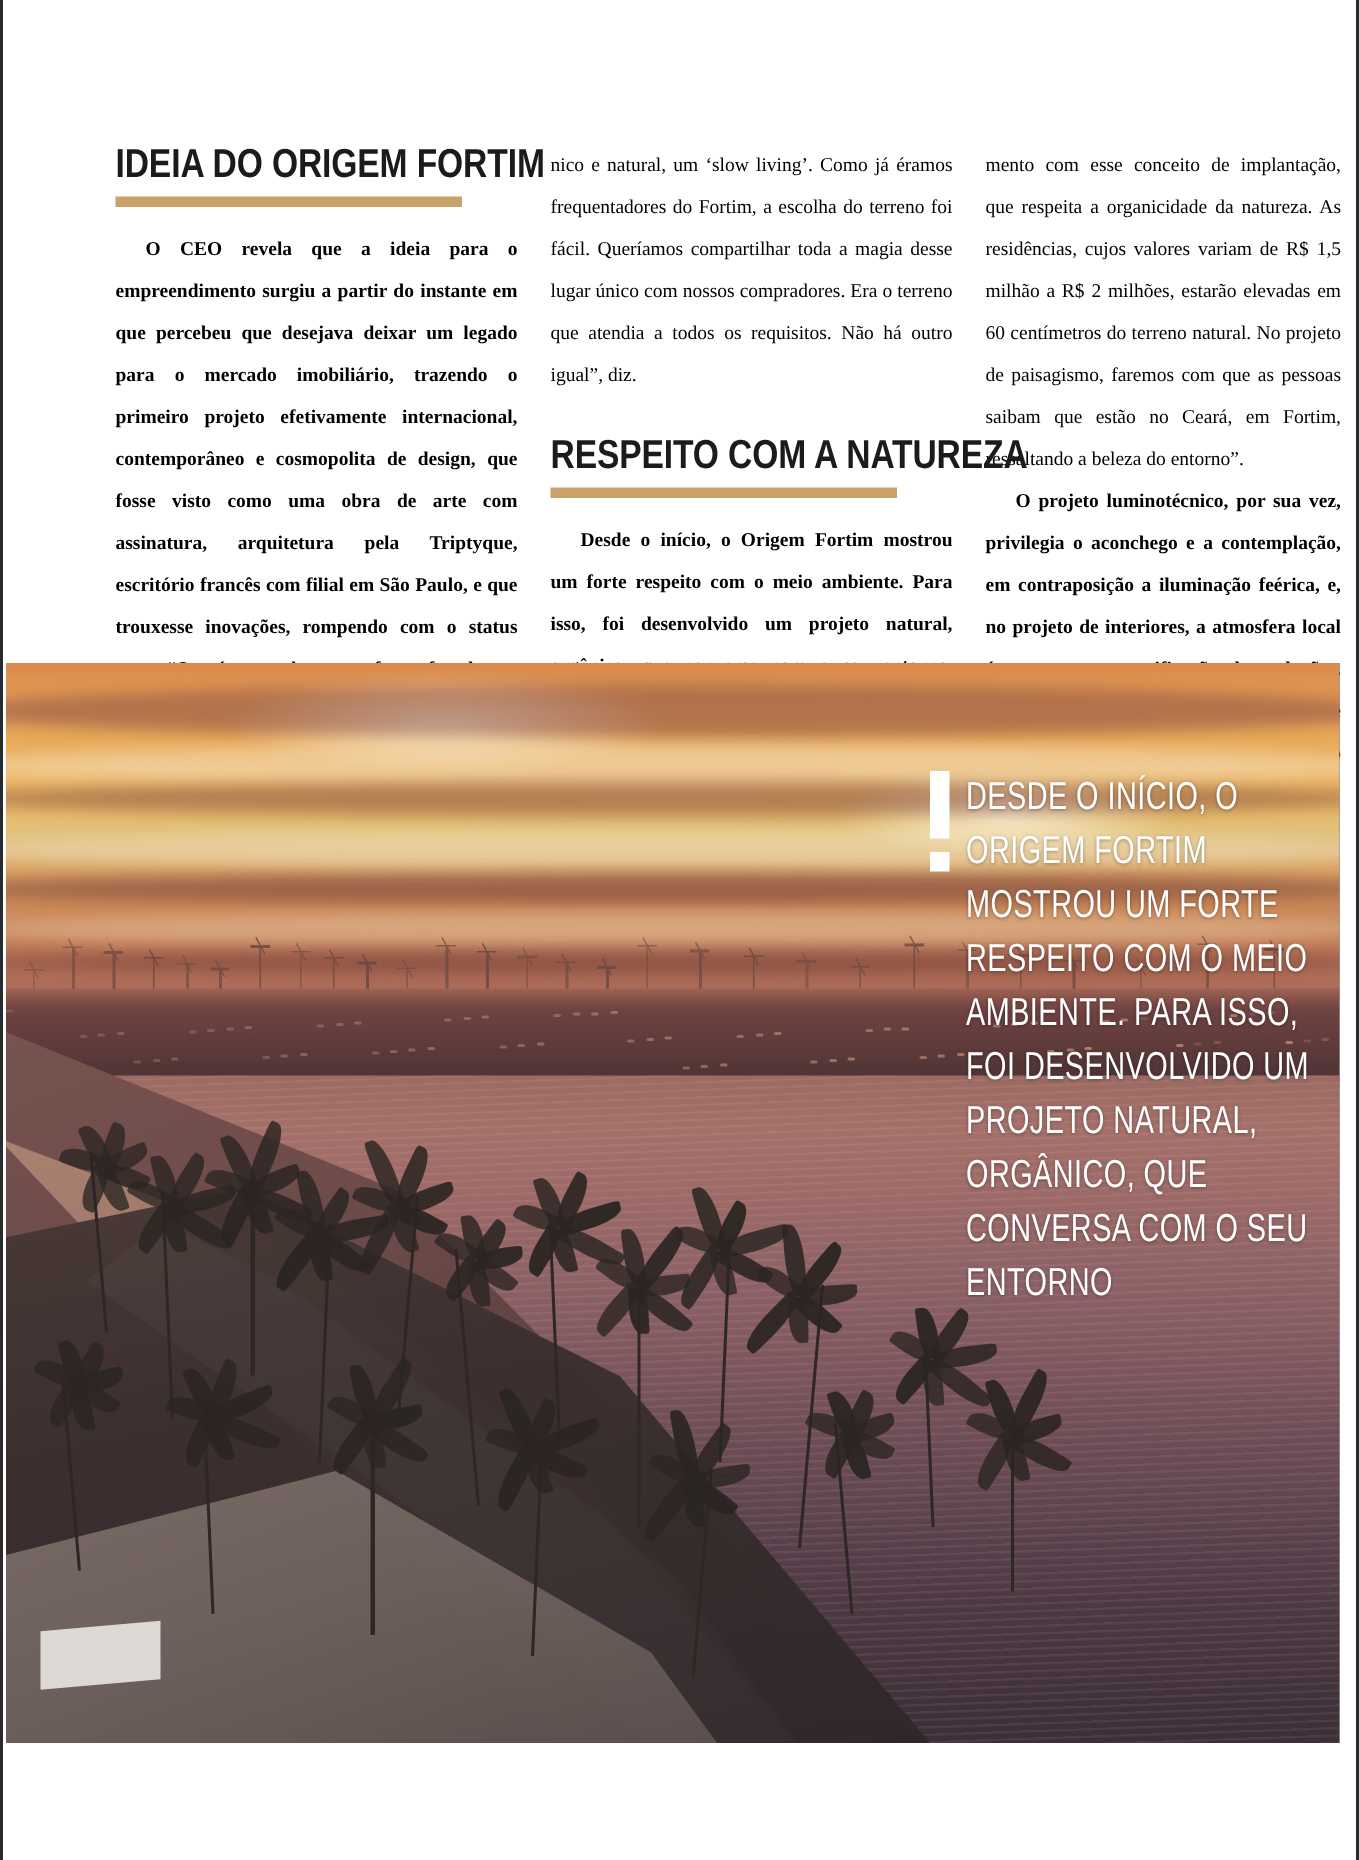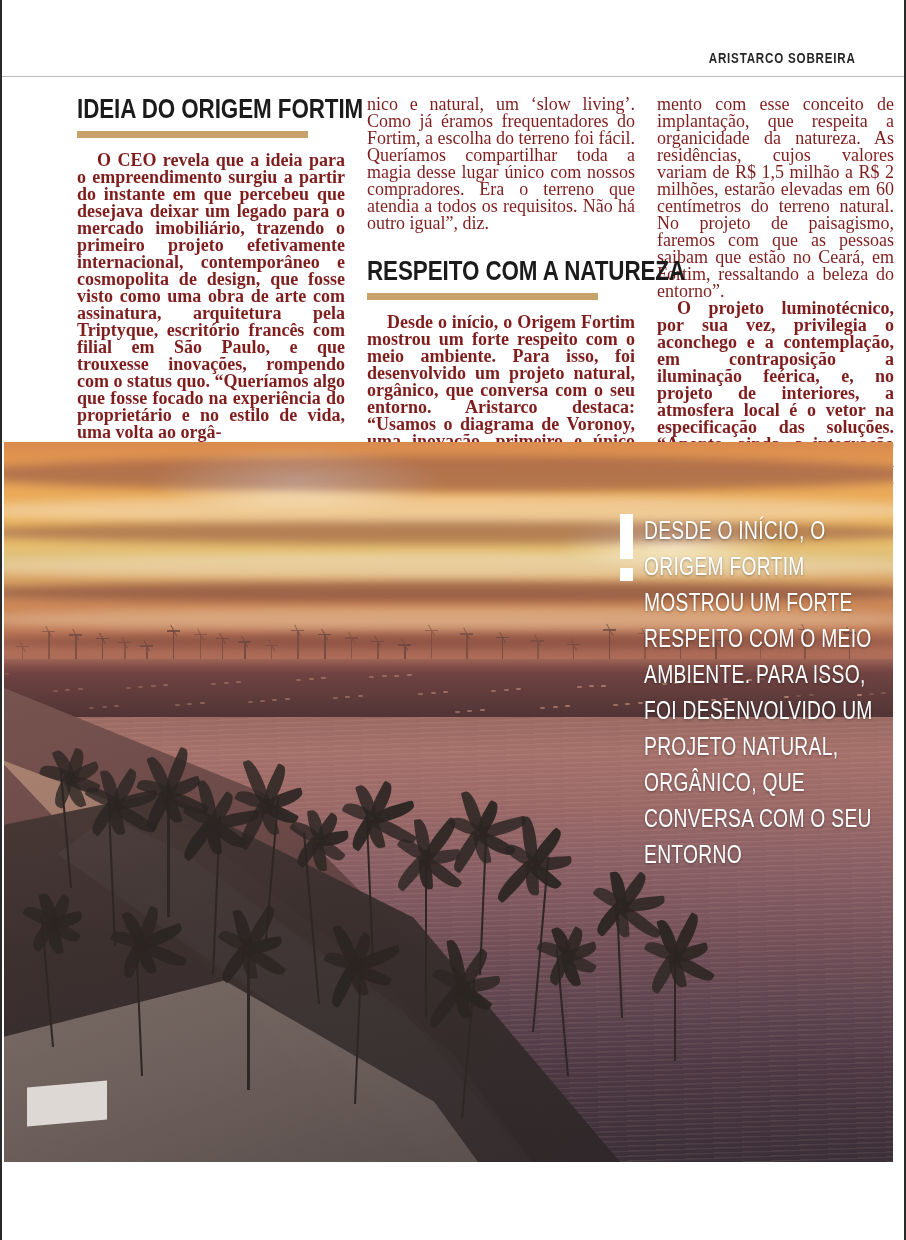--- a/index.html
+++ b/index.html
@@ -63,25 +63,25 @@
   .rule-gold{
     height:7px;
     background:#c9a26b;
     margin:7px 0 14px 0;
   }
   .rule-gold.w1{width:231px;}
   .rule-gold.w2{width:231px;}
 
   p.body{
     margin:0;
-    font-size:18px;
-    line-height:17px;
+    font-size:13px;
+    line-height:28px;
     text-align:justify;
     text-justify:inter-word;
-    color:#7f1d1d;
+    color:#000000;
     hyphens:manual;
     -webkit-hyphens:manual;
   }
   p.body + p.body{ text-indent:20px; }
   p.body.ind{ text-indent:20px;font-weight:bold; }
 
   .spacer-head{ height:26px; }
 
   
   .photo{
@@ -282,23 +282,20 @@
     font-family:"Liberation Sans", sans-serif;
     font-weight:700;font-size:16px;color:#111;
     transform:scaleX(.85);transform-origin:0 50%;
   }
 </style>
 </head>
 <body>
 
 <div class="page">
 
-  <div class="running-head">
-    <div class="kicker">ARISTARCO SOBREIRA</div>
-  </div>
 
   <div class="columns">
 
     <div class="col">
       <h2 class="head">IDEIA DO ORIGEM FORTIM</h2>
       <div class="rule-gold w1"></div>
       <p class="body ind">O CEO revela que a ideia para o empreendimento surgiu a partir do instante em que percebeu que desejava deixar um legado para o mercado imobiliário, trazendo o primeiro projeto efetivamente internacional, contemporâneo e cosmopolita de design, que fosse visto como uma obra de arte com assinatura, arquitetura pela Triptyque, escritório francês com filial em São Paulo, e que trouxesse inovações, rompendo com o status quo. “Queríamos algo que fosse focado na experiência do proprietário e no estilo de vida, uma volta ao orgâ-</p>
     </div>
 
     <div class="col">

